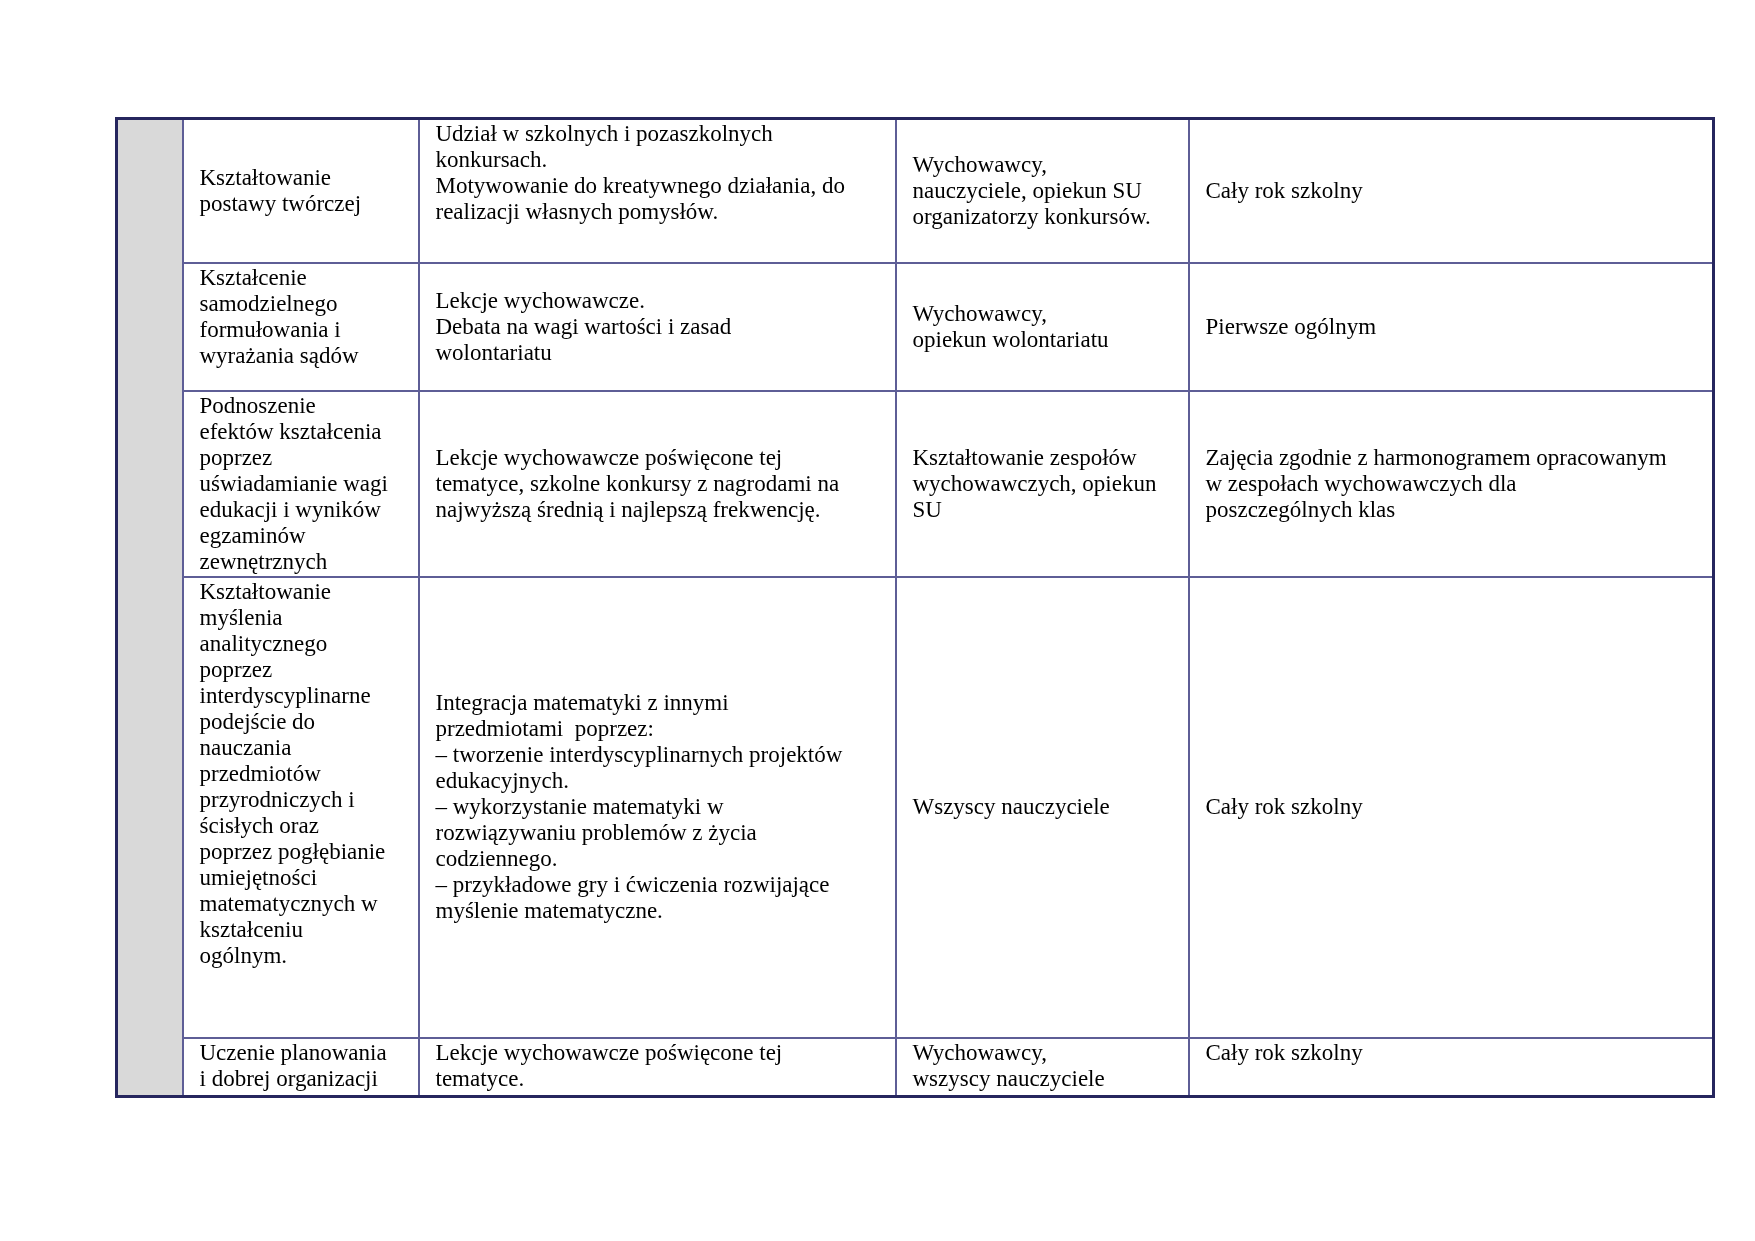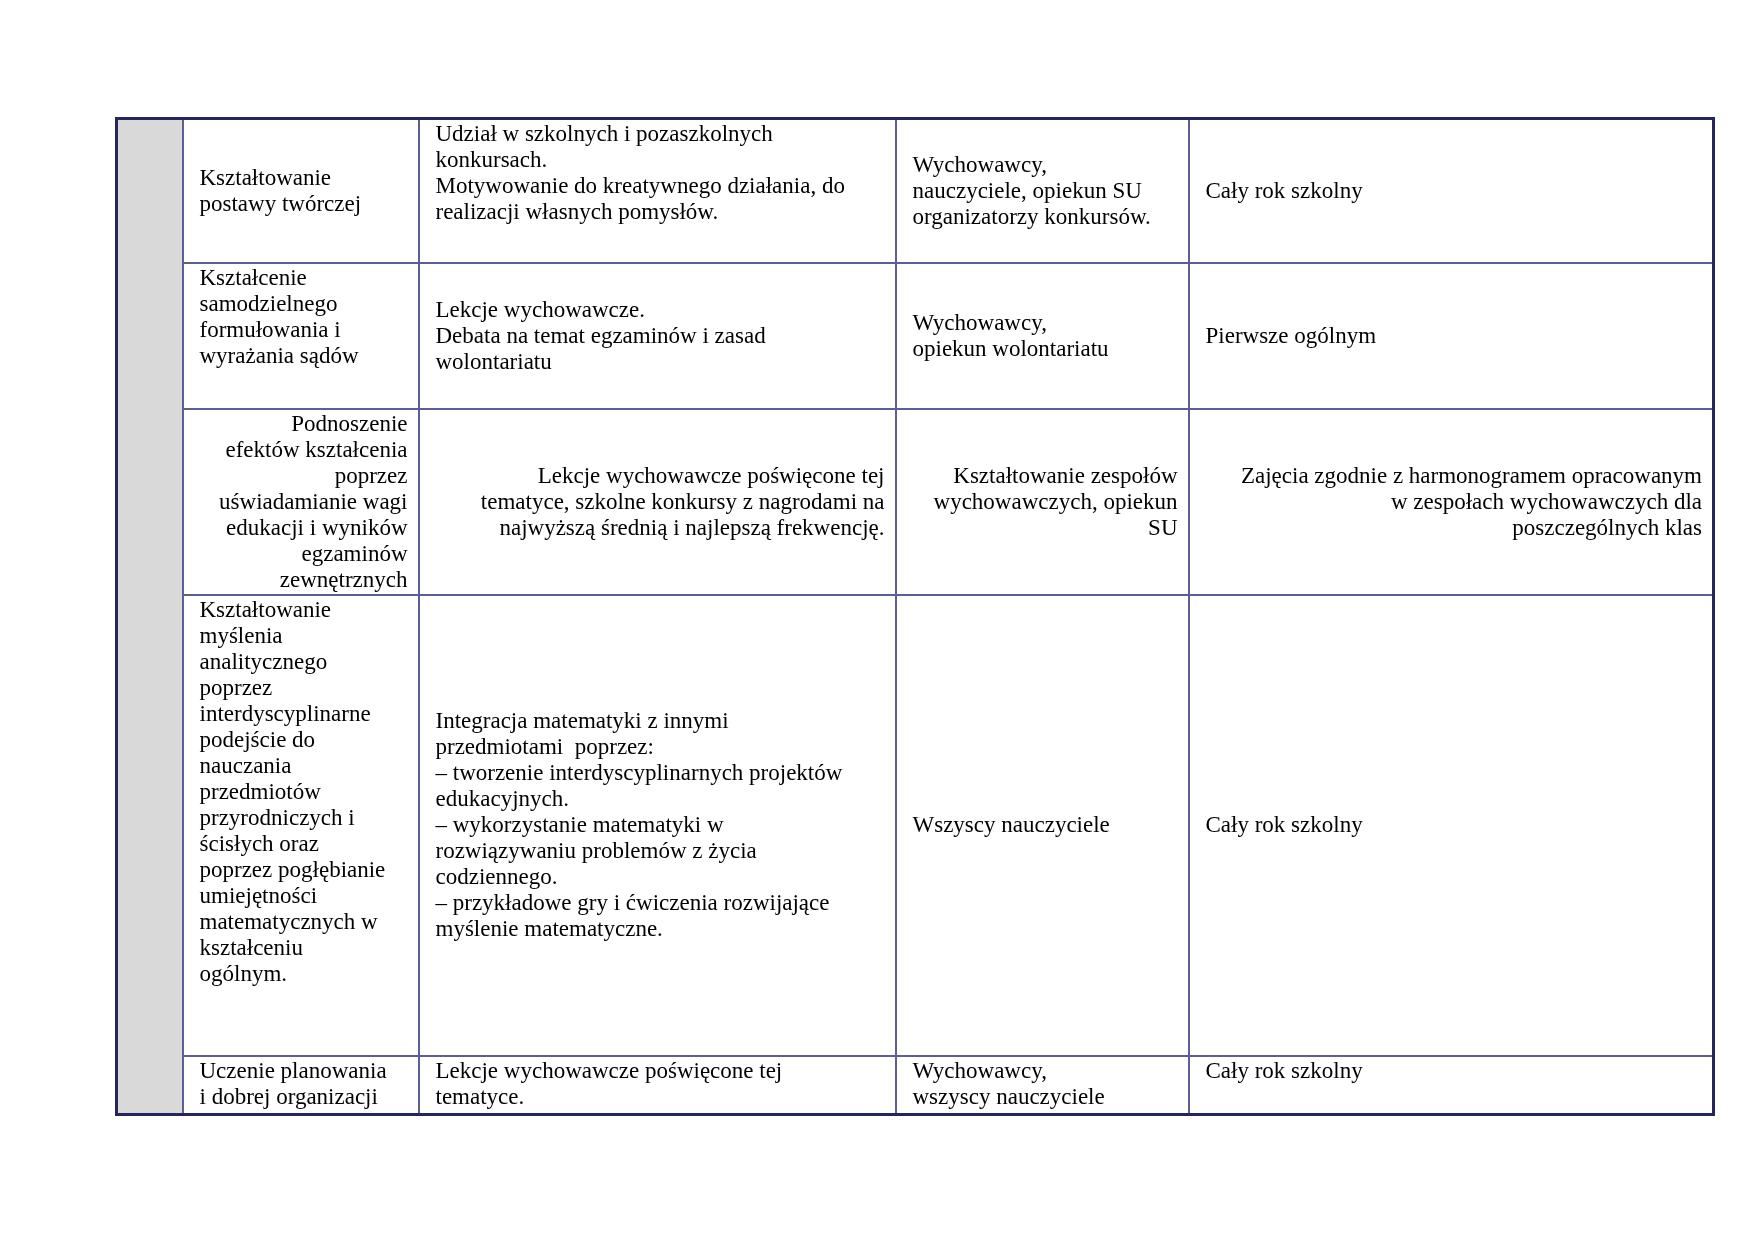--- a/index.html
+++ b/index.html
@@ -36,22 +36,22 @@
     overflow:hidden;
     color:var(--text);
   }
   td.marker{
     background:var(--marker-fill);
     padding:0;
   }
   .va-top{vertical-align:top;}
   .va-mid{vertical-align:middle;}
   tr.r1{height:144px;}
-  tr.r2{height:146px;}
-  tr.r3{height:182px;text-align:right;}
+  tr.r2{height:128px;}
+  tr.r3{height:182px;}
   tr.r4{height:461px;}
   tr.r5{height:59px;margin-top:32px;}
 </style>
 </head>
 <body>
 
 <div class="page">
   <table class="plan-table">
     <colgroup>
       <col style="width:66px">
@@ -73,21 +73,21 @@
 nauczyciele, opiekun SU
 organizatorzy konkursów.</td>
         <td class="va-mid">Cały rok szkolny</td>
       </tr>
       <tr class="r2">
         <td class="va-top">Kształcenie
 samodzielnego
 formułowania i
 wyrażania sądów</td>
         <td class="va-mid">Lekcje wychowawcze.
-Debata na temat egzaminów i zasad
+Debata na wagi wartości i zasad
 wolontariatu</td>
         <td class="va-mid">Wychowawcy,
 opiekun wolontariatu</td>
         <td class="va-mid">Pierwsze ogólnym</td>
       </tr>
       <tr class="r3">
         <td class="va-top">Podnoszenie
 efektów kształcenia
 poprzez
 uświadamianie wagi

